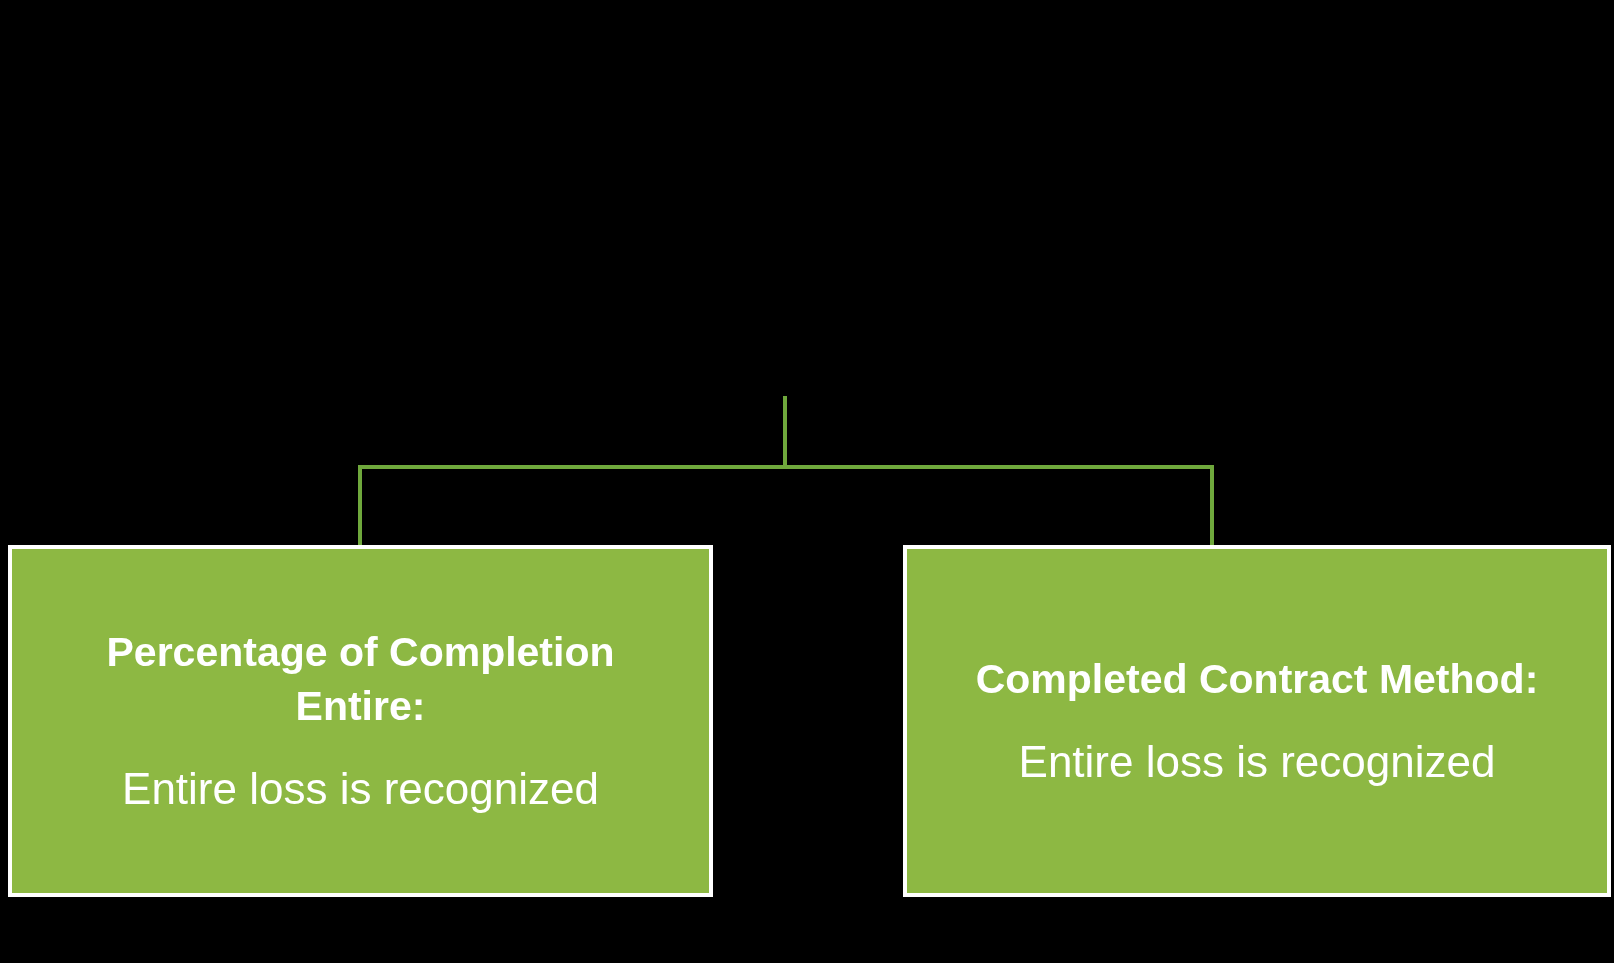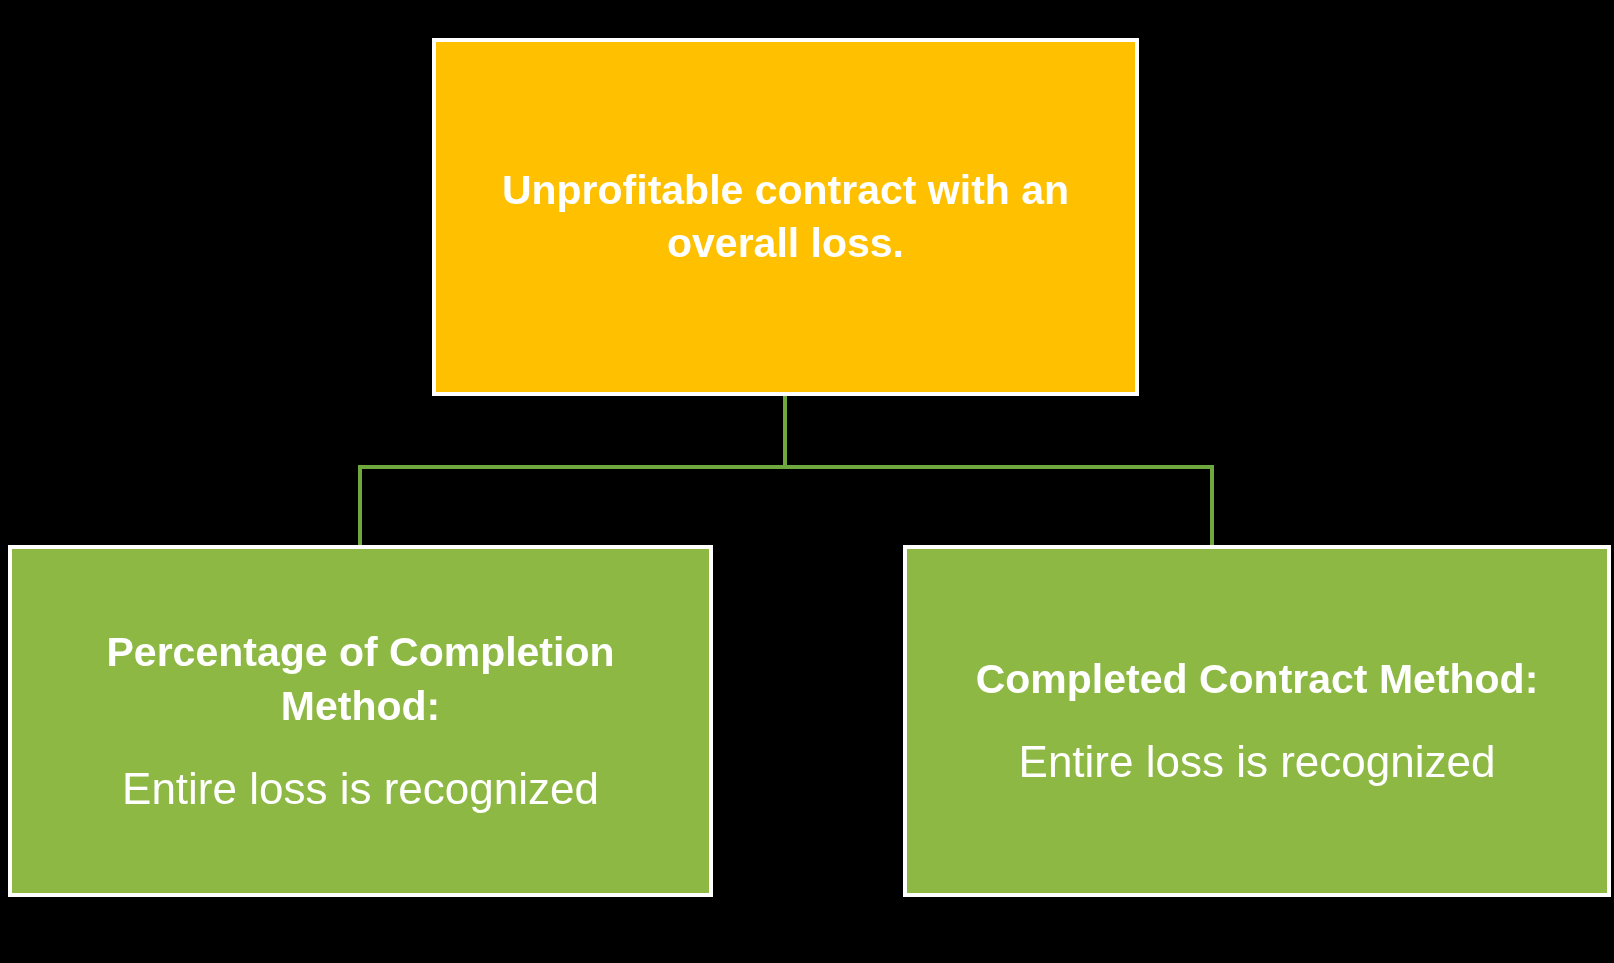--- a/index.html
+++ b/index.html
@@ -100,31 +100,28 @@
     top: 465px;
     width: 4px;
     height: 80px;
   }
 </style>
 </head>
 <body>
 
 <div class="canvas">
 
-  <div class="node node-root">
-    <div class="node-title">Unprofitable contract with an overall loss.</div>
-  </div>
 
   <div class="connector conn-stem"></div>
   <div class="connector conn-horizontal"></div>
   <div class="connector conn-drop-left"></div>
   <div class="connector conn-drop-right"></div>
 
   <div class="node node-child node-left">
-    <div class="node-title">Percentage of Completion Method:</div>
+    <div class="node-title">Percentage of Completion Entire:</div>
     <div class="node-body">Entire loss is recognized</div>
   </div>
 
   <div class="node node-child node-right">
     <div class="node-title">Completed Contract Method:</div>
     <div class="node-body">Entire loss is recognized</div>
   </div>
 
 </div>
 

